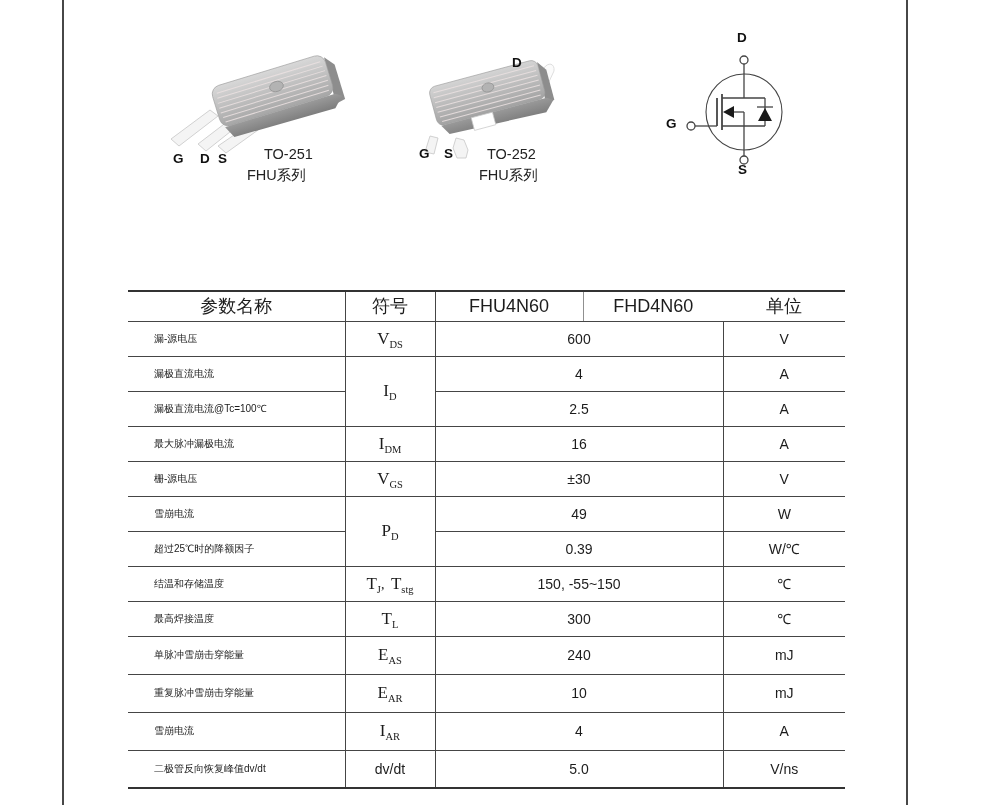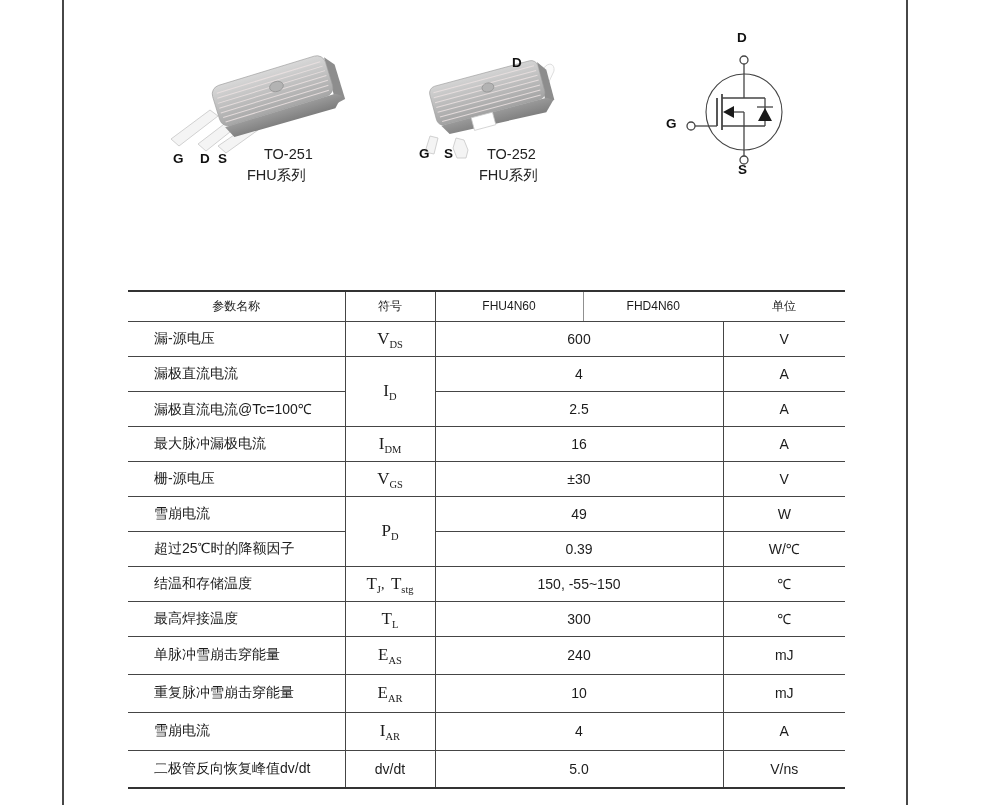--- a/index.html
+++ b/index.html
@@ -19,25 +19,25 @@
 
   
   table.ratings{position:absolute;left:128px;top:290px;width:717px;
       border-collapse:collapse;table-layout:fixed;
       border-top:2.5px solid #333;border-bottom:2.5px solid #333;}
   .ratings th,.ratings td{font-weight:normal;text-align:center;vertical-align:middle;
       border-bottom:1.4px solid #454545;padding:0;color:#1c1c1c;}
   .ratings thead tr{height:30px;}
   .ratings tbody tr{height:35px;}
   .ratings tbody tr.tall{height:38px;}
-  .ratings thead th{font-size:12px;margin-top:8px;}
+  .ratings thead th{font-size:18px;margin-top:8px;}
   th.h-param,td.c-param{border-right:1.5px solid #454545;}
   th.h-sym,td.c-sym{border-right:1.5px solid #454545;}
   th.h-fhu{border-right:1.4px solid #909090;}
-  td.c-param{text-align:left;padding-left:26px;font-size:14px;}
+  td.c-param{text-align:left;padding-left:26px;font-size:10px;}
   td.c-val{border-right:1.5px solid #454545;font-size:14px;}
   td.c-unit{font-size:14px;}
   td.c-sym .s{font-family:"Liberation Serif",serif;font-size:17px;}
   td.c-sym sub{font-family:"Liberation Serif",serif;font-size:10.5px;line-height:0;}
   td.c-sym .sep{font-family:"Liberation Serif",serif;font-size:14px;margin-right:3px;}
   td.c-sym .plain{font-family:"Liberation Sans",sans-serif;font-size:14px;}
   .ratings tbody tr:last-child td{border-bottom:none;}
 </style>
 </head>
 <body>

